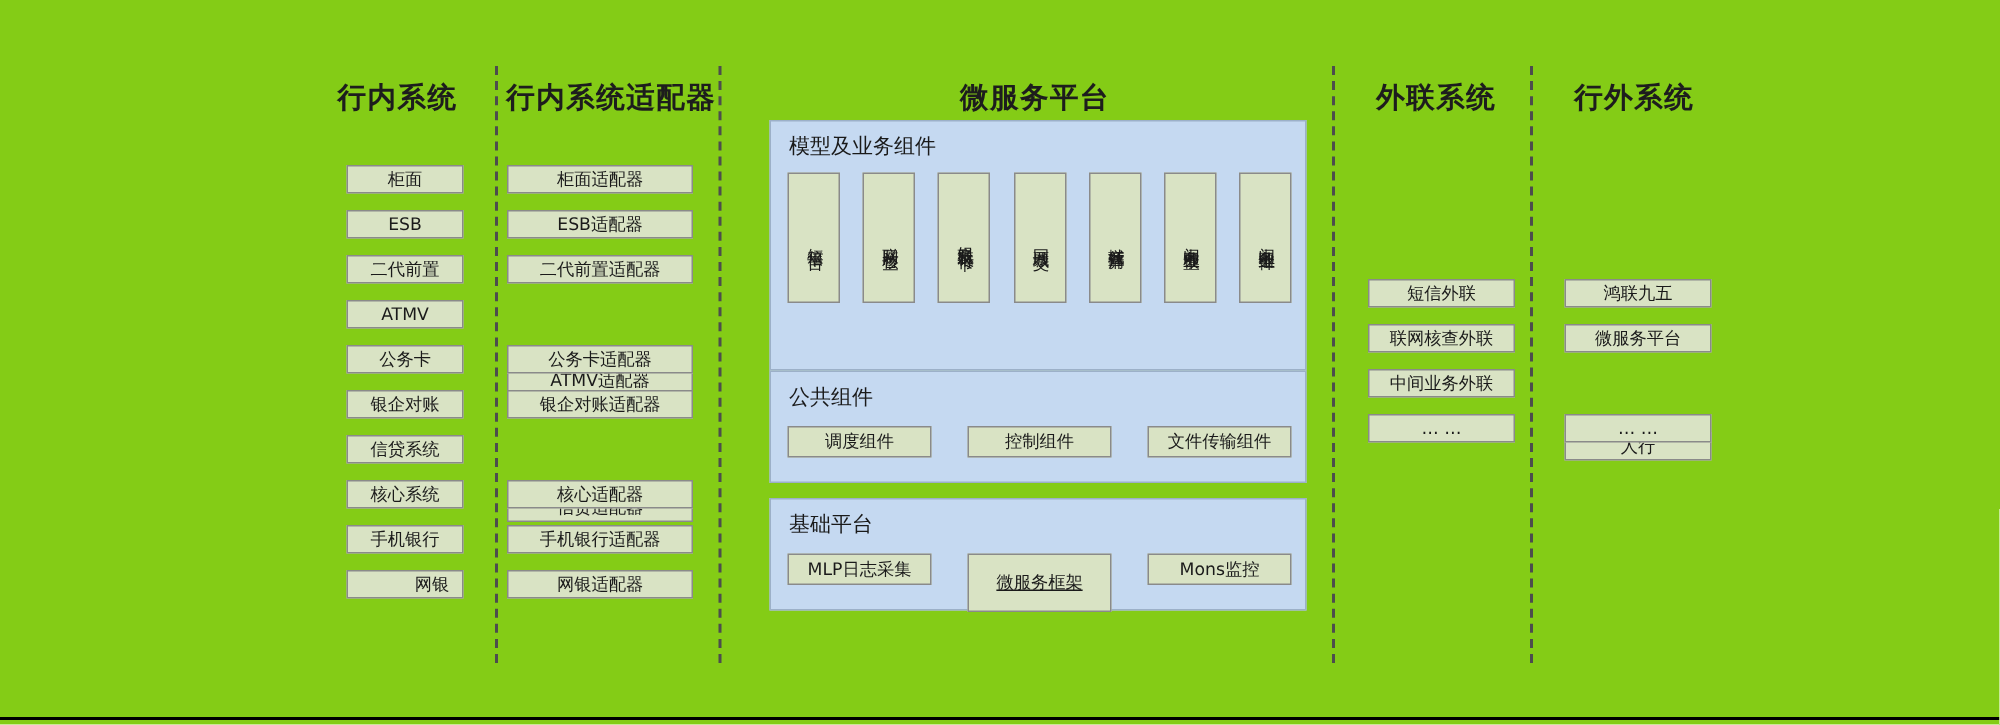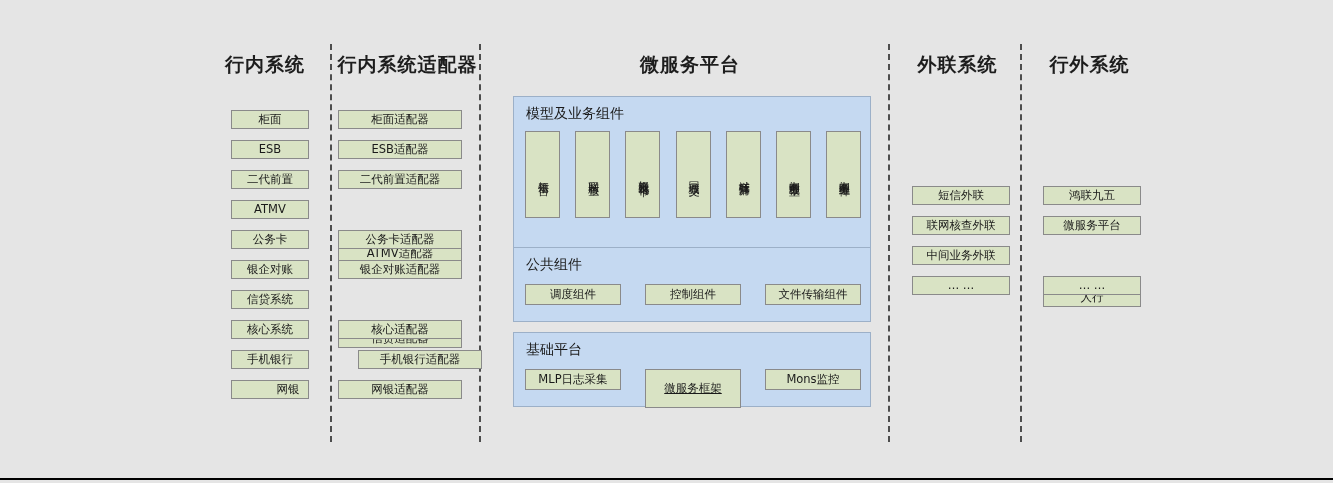--- a/index.html
+++ b/index.html
@@ -8,21 +8,21 @@
     background: #ffffff;
   }
   body {
     font-family: "DejaVu Sans", "Liberation Sans", sans-serif;
     color: #1a1a1a;
   }
   #canvas {
     position: relative;
     width: 1333px;
     height: 483px;
-    background: #e5e5e5;
+    background: #84cc16;
     overflow: hidden;
   }
 
   
   .divider {
     position: absolute;
     width: 0;
     border-left: 2px dashed #4d4d4d;
     top: 44px;
     height: 398px;
@@ -113,36 +113,36 @@
       <div class="node" style="left: 231px; width: 78px; height: 19px; top: 380px; padding-left: 36px;">网银</div>
       <div class="col-title" style="left: 335px; top: 52px; width: 145px;">行内系统适配器</div>
       <div class="node" style="left: 338px; width: 124px; height: 19px; top: 110px;">柜面适配器</div>
       <div class="node" style="left: 338px; width: 124px; height: 19px; top: 140px;">ESB适配器</div>
       <div class="node" style="left: 338px; width: 124px; height: 19px; top: 170px;">二代前置适配器</div>
       <div class="node" style="left: 338px; width: 124px; height: 19px; top: 200px; margin-top: 44px;">ATMV适配器</div>
       <div class="node" style="left: 338px; width: 124px; height: 19px; top: 230px;">公务卡适配器</div>
       <div class="node" style="left: 338px; width: 124px; height: 19px; top: 260px;">银企对账适配器</div>
       <div class="node" style="left: 338px; width: 124px; height: 19px; top: 290px; margin-top: 39px;">信贷适配器</div>
       <div class="node" style="left: 338px; width: 124px; height: 19px; top: 320px;">核心适配器</div>
-      <div class="node" style="left: 338px; width: 124px; height: 19px; top: 350px; margin-left: 20px;">手机银行适配器</div>
+      <div class="node" style="left: 338px; width: 124px; height: 19px; top: 350px;">手机银行适配器</div>
       <div class="node" style="left: 338px; width: 124px; height: 19px; top: 380px;">网银适配器</div>
       <div class="col-title" style="left: 895px; top: 52px; width: 125px;">外联系统</div>
       <div class="node" style="left: 912px; width: 98px; height: 19px; top: 186px; text-align: center;">短信外联</div>
       <div class="node" style="left: 912px; width: 98px; height: 19px; top: 216px;">联网核查外联</div>
       <div class="node" style="left: 912px; width: 98px; height: 19px; top: 246px;">中间业务外联</div>
       <div class="node" style="left: 912px; width: 98px; height: 19px; top: 276px;">… …</div>
       <div class="col-title" style="left: 1027px; top: 52px; width: 125px;">行外系统</div>
       <div class="node" style="left: 1043px; width: 98px; height: 19px; top: 186px;">鸿联九五</div>
       <div class="node" style="left: 1043px; width: 98px; height: 19px; top: 216px;">微服务平台</div>
       <div class="node" style="left: 1043px; width: 98px; height: 19px; top: 246px; margin-top: 42px;">人行</div>
       <div class="node" style="left: 1043px; width: 98px; height: 19px; top: 276px;">… …</div>
     </div>
   <div id="microservice-layer">
       <div class="col-title" style="left: 600px; top: 52px; width: 180px;">微服务平台</div>
-      <div class="panel" style="left: 513px; top: 96px; width: 358px; height: 167px;">
+      <div class="panel" style="left: 513px; top: 80px; width: 358px; height: 167px;">
         <div class="panel-title">模型及业务组件</div>
         <div class="node vertical" style="left: 11px; top: 34px; width: 35px; height: 87px; font-size: 11px;">短信平台</div>
         <div class="node vertical" style="left: 61.1667px; top: 34px; width: 35px; height: 87px; font-size: 11px;">联网核查</div>
         <div class="node vertical" style="left: 111.333px; top: 34px; width: 35px; height: 87px; font-size: 11px;">银联及银行卡</div>
         <div class="node vertical" style="left: 161.5px; top: 34px; width: 35px; height: 87px; font-size: 11px;">同城票交</div>
         <div class="node vertical" style="left: 211.667px; top: 34px; width: 35px; height: 87px; font-size: 11px;">城商行清算</div>
         <div class="node vertical" style="left: 261.833px; top: 34px; width: 35px; height: 87px; font-size: 11px;">中间业务模型</div>
         <div class="node vertical" style="left: 312px; top: 34px; width: 35px; height: 87px; font-size: 11px;">中间业务组件</div>
       </div>
       <div class="panel" style="left: 513px; top: 247px; width: 358px; height: 75px;">

